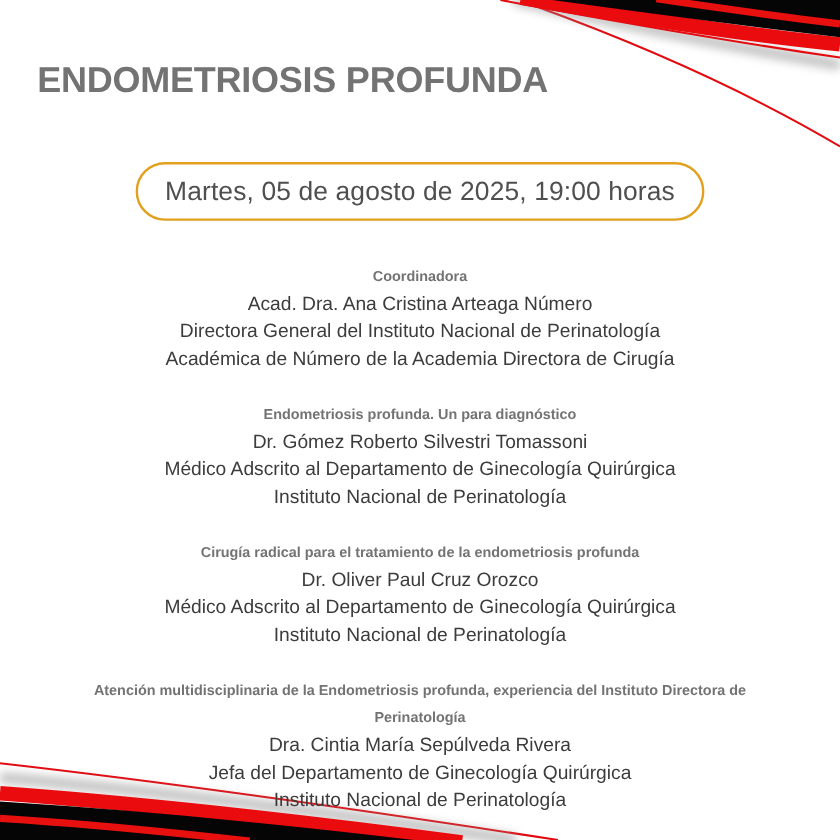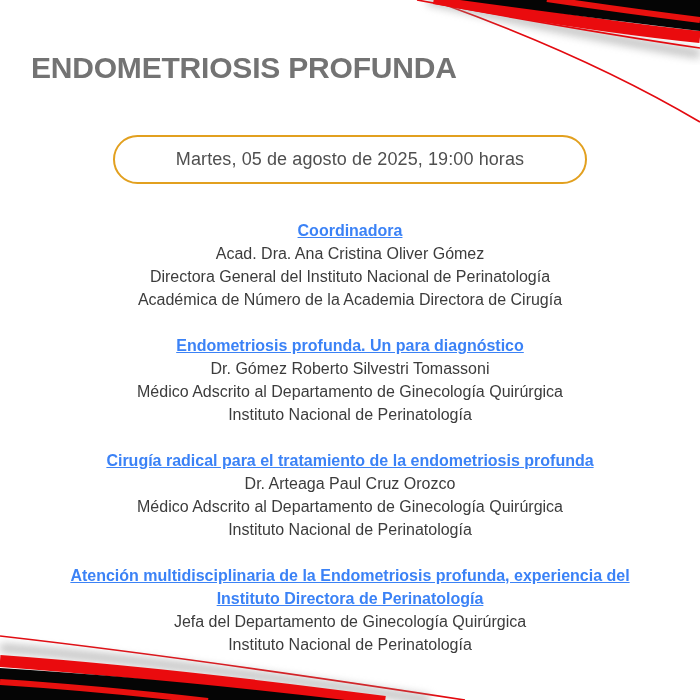--- a/index.html
+++ b/index.html
@@ -28,36 +28,35 @@
   .date-badge {
     position: absolute;
     left: 113px; top: 135px;
     width: 474px; height: 49px;
     border: 2.5px solid #e2a01f;
     border-radius: 26px;
     display: flex; align-items: center; justify-content: center;
     background: #ffffff;
   }
   .date-badge span {
-    font-size: 18px;
+    font-size: 22px;
     color: #4f4f4f;
     letter-spacing: 0.1px;
   }
 
   .program {
     position: absolute;
     top: 219px; left: 40px; right: 40px;
     text-align: center;
   }
   .section { margin-bottom: 23px; }
   .section-heading {
-    font-size: 16px; line-height: 23px;
+    font-size: 12px; line-height: 23px;
     font-weight: 700;
-    color: #3b82f6;
-    text-decoration: underline;
+    color: #737373;
   }
   .section-line {
     font-size: 16px; line-height: 23px;
     font-weight: 400;
     color: #3c3c3c;
   }
 </style>
 </head>
 <body>
 
@@ -90,34 +89,35 @@
 
 <h1 class="page-title">ENDOMETRIOSIS PROFUNDA</h1>
 
 <div class="date-badge">
   <span>Martes, 05 de agosto de 2025, 19:00 horas</span>
 </div>
 
 <div class="program" id="program">
     <div class="section">
       <div class="section-heading">Coordinadora</div>
-      <div class="section-line">Acad. Dra. Ana Cristina Oliver Gómez</div>
+      <div class="section-line">Acad. Dra. Ana Cristina Arteaga Número</div>
       <div class="section-line">Directora General del Instituto Nacional de Perinatología</div>
       <div class="section-line">Académica de Número de la Academia Directora de Cirugía</div>
     </div>
     <div class="section">
       <div class="section-heading">Endometriosis profunda. Un para diagnóstico</div>
       <div class="section-line">Dr. Gómez Roberto Silvestri Tomassoni</div>
       <div class="section-line">Médico Adscrito al Departamento de Ginecología Quirúrgica</div>
       <div class="section-line">Instituto Nacional de Perinatología</div>
     </div>
     <div class="section">
       <div class="section-heading">Cirugía radical para el tratamiento de la endometriosis profunda</div>
-      <div class="section-line">Dr. Arteaga Paul Cruz Orozco</div>
+      <div class="section-line">Dr. Oliver Paul Cruz Orozco</div>
       <div class="section-line">Médico Adscrito al Departamento de Ginecología Quirúrgica</div>
       <div class="section-line">Instituto Nacional de Perinatología</div>
     </div>
     <div class="section">
       <div class="section-heading">Atención multidisciplinaria de la Endometriosis profunda, experiencia del Instituto Directora de Perinatología</div>
+      <div class="section-line">Dra. Cintia María Sepúlveda Rivera</div>
       <div class="section-line">Jefa del Departamento de Ginecología Quirúrgica</div>
       <div class="section-line">Instituto Nacional de Perinatología</div>
     </div>
   </div>
 
 </body></html>

